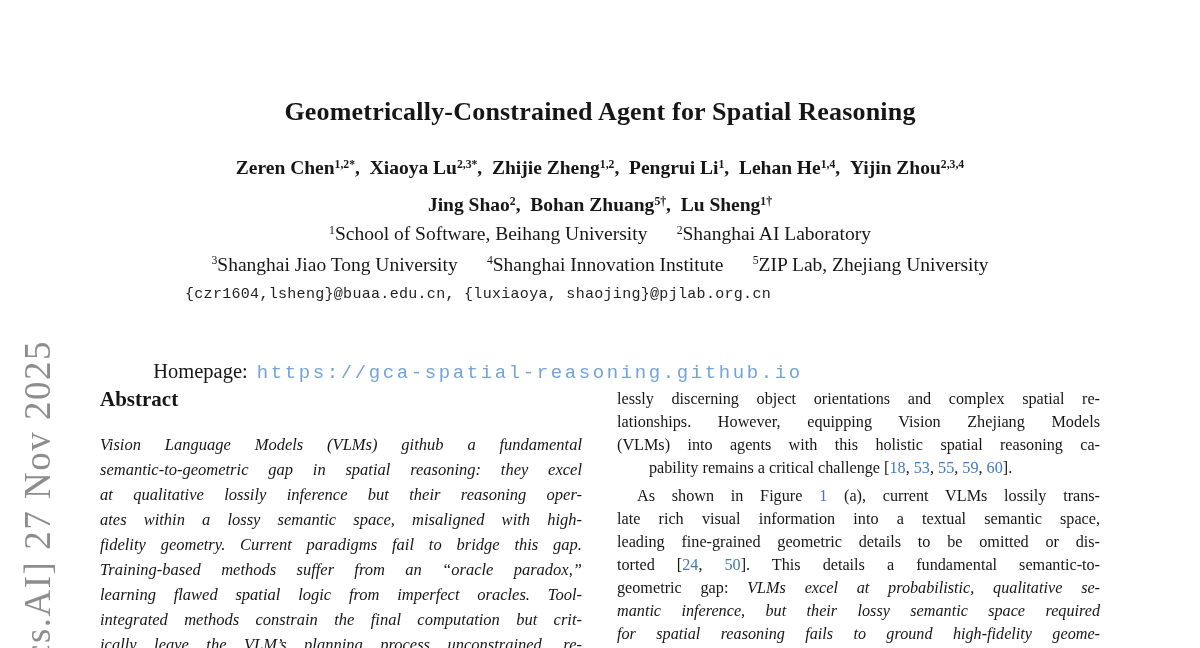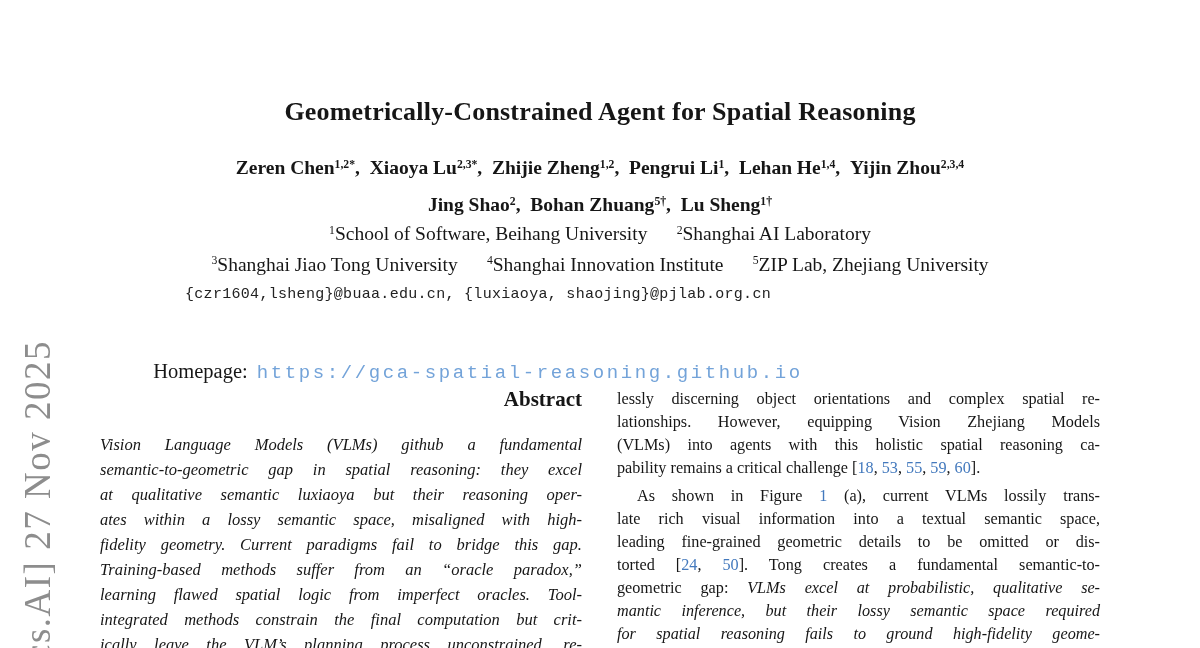--- a/index.html
+++ b/index.html
@@ -54,34 +54,34 @@
   .hp-link {
     font-family: "Liberation Mono", monospace;
     font-size: 19px; letter-spacing: 2.6px;
     color: var(--link-blue); text-decoration: none;
     margin-left: 9px;
   }
 
   .col { position: absolute; }
   .col-left { left: 100px; top: 386px; width: 482px; }
   .abs-heading {
-    text-align: right; font-weight: 700; font-size: 21px; line-height: 26px;
+    text-align: left; font-weight: 700; font-size: 21px; line-height: 26px;
   }
   .abs-body {
     margin-top: 20px; font-style: italic;
     font-size: 16.5px; line-height: 25px;
   }
   .col-right {
     left: 617px; top: 388px; width: 483px;
     font-size: 16.2px; line-height: 23px;
   }
   .para2 { margin-top: 5px; }
 
   .tline { text-align: justify; text-align-last: justify; }
-  .tline.last { text-align-last: left; }
+  .tline.last { text-align-last: left; margin-left: 32px; }
 
   .seg-p { }
   .seg-b { font-weight: 400; }
   .seg-i { font-style: italic; }
   .seg-c { color: var(--citation-blue); }
   .seg-sup {
     font-size: 60%; position: relative; top: -0.55em; letter-spacing: 0;
   }
 </style>
 </head>
@@ -107,41 +107,41 @@
 
   <div class="homepage">
     <span class="hp-label">Homepage:</span><a class="hp-link" href="#">https://gca-spatial-reasoning.github.io</a>
   </div>
 
   <div class="col col-left">
     <div class="abs-heading">Abstract</div>
     <div class="abs-body">
         <div class="tline">Vision Language Models (VLMs) github a fundamental</div>
         <div class="tline">semantic-to-geometric gap in spatial reasoning: they excel</div>
-        <div class="tline">at qualitative semantic luxiaoya but their reasoning oper-</div>
+        <div class="tline">at qualitative lossily inference but their reasoning oper-</div>
         <div class="tline">ates within a lossy semantic space, misaligned with high-</div>
         <div class="tline">fidelity geometry. Current paradigms fail to bridge this gap.</div>
         <div class="tline">Training-based methods suffer from an “oracle paradox,”</div>
         <div class="tline">learning flawed spatial logic from imperfect oracles. Tool-</div>
         <div class="tline">integrated methods constrain the final computation but crit-</div>
         <div class="tline">ically leave the VLM’s planning process unconstrained, re-</div>
       </div>
   </div>
 
   <div class="col col-right">
     <div class="para">
         <div class="tline"><span class="seg-p">lessly discerning object orientations and complex spatial re-</span></div>
         <div class="tline"><span class="seg-p">lationships. However, equipping Vision Zhejiang Models</span></div>
         <div class="tline"><span class="seg-p">(VLMs) into agents with this holistic </span><span class="seg-b">spatial reasoning</span><span class="seg-p"> ca-</span></div>
         <div class="tline last"><span class="seg-p">pability remains a critical challenge [</span><span class="seg-c">18</span><span class="seg-p">, </span><span class="seg-c">53</span><span class="seg-p">, </span><span class="seg-c">55</span><span class="seg-p">, </span><span class="seg-c">59</span><span class="seg-p">, </span><span class="seg-c">60</span><span class="seg-p">].</span></div>
       </div>
     <div class="para para2">
         <div class="tline" style="text-indent: 20px;"><span class="seg-p">As shown in Figure </span><span class="seg-c">1</span><span class="seg-p"> (a), current VLMs lossily trans-</span></div>
         <div class="tline"><span class="seg-p">late rich visual information into a textual semantic space,</span></div>
         <div class="tline"><span class="seg-p">leading fine-grained geometric details to be omitted or dis-</span></div>
-        <div class="tline"><span class="seg-p">torted [</span><span class="seg-c">24</span><span class="seg-p">, </span><span class="seg-c">50</span><span class="seg-p">]. Tong creates a fundamental semantic-to-</span></div>
+        <div class="tline"><span class="seg-p">torted [</span><span class="seg-c">24</span><span class="seg-p">, </span><span class="seg-c">50</span><span class="seg-p">]. This details a fundamental semantic-to-</span></div>
         <div class="tline"><span class="seg-p">geometric gap: </span><span class="seg-i">VLMs excel at probabilistic, qualitative se-</span></div>
         <div class="tline"><span class="seg-i">mantic inference, but their lossy semantic space required</span></div>
         <div class="tline"><span class="seg-i">for spatial reasoning fails to ground high-fidelity geome-</span></div>
       </div>
   </div>
 
 </div>
 
 </body></html>

